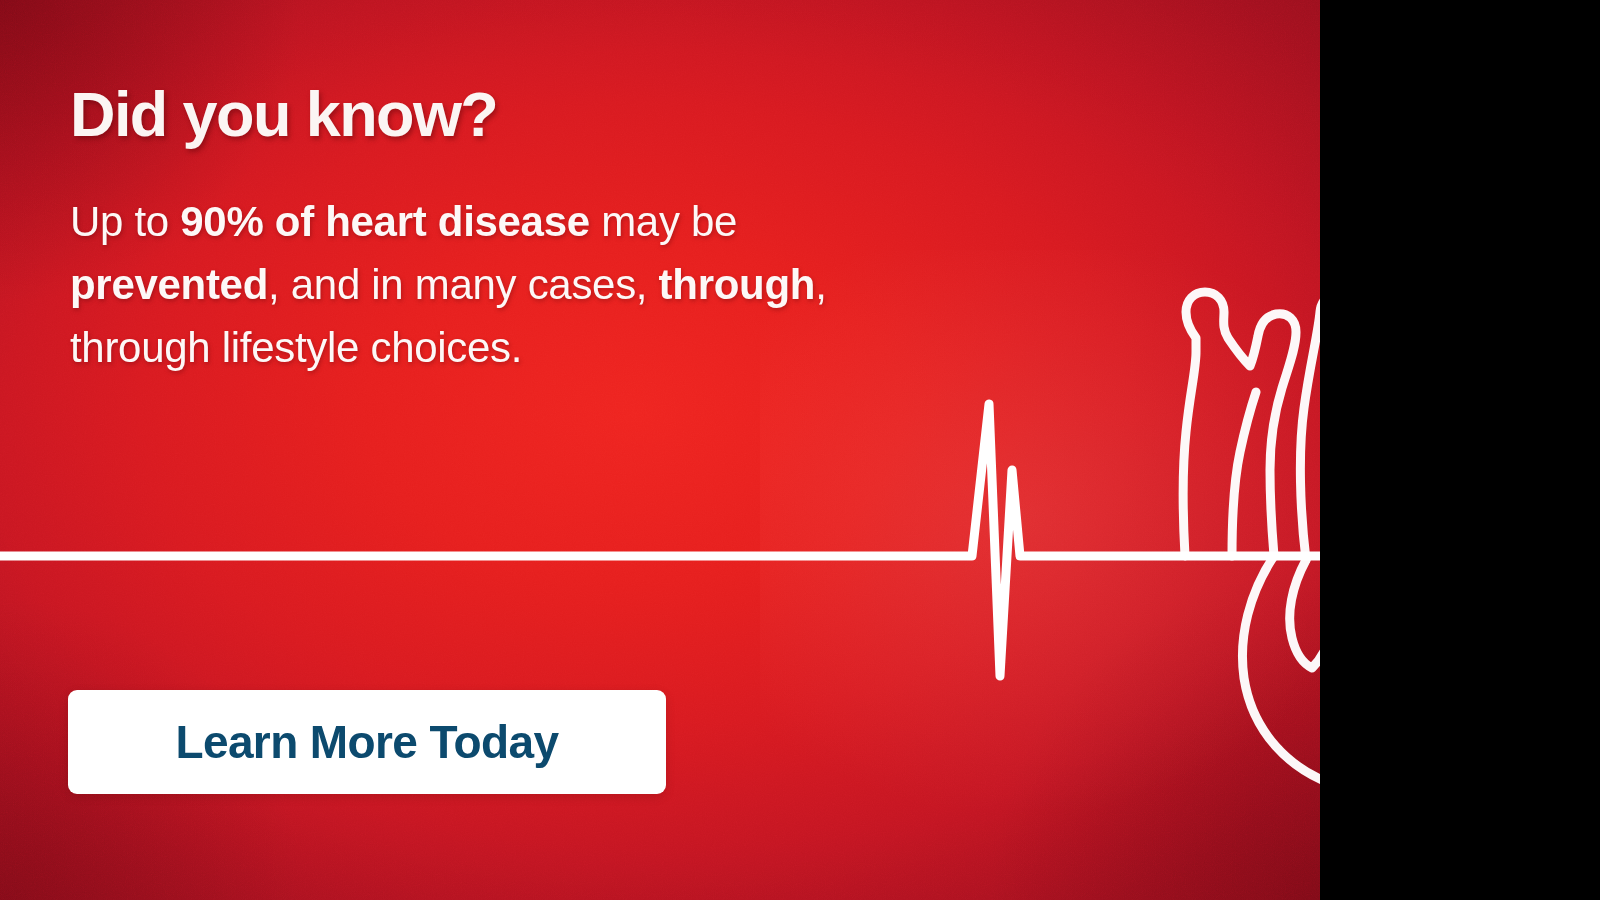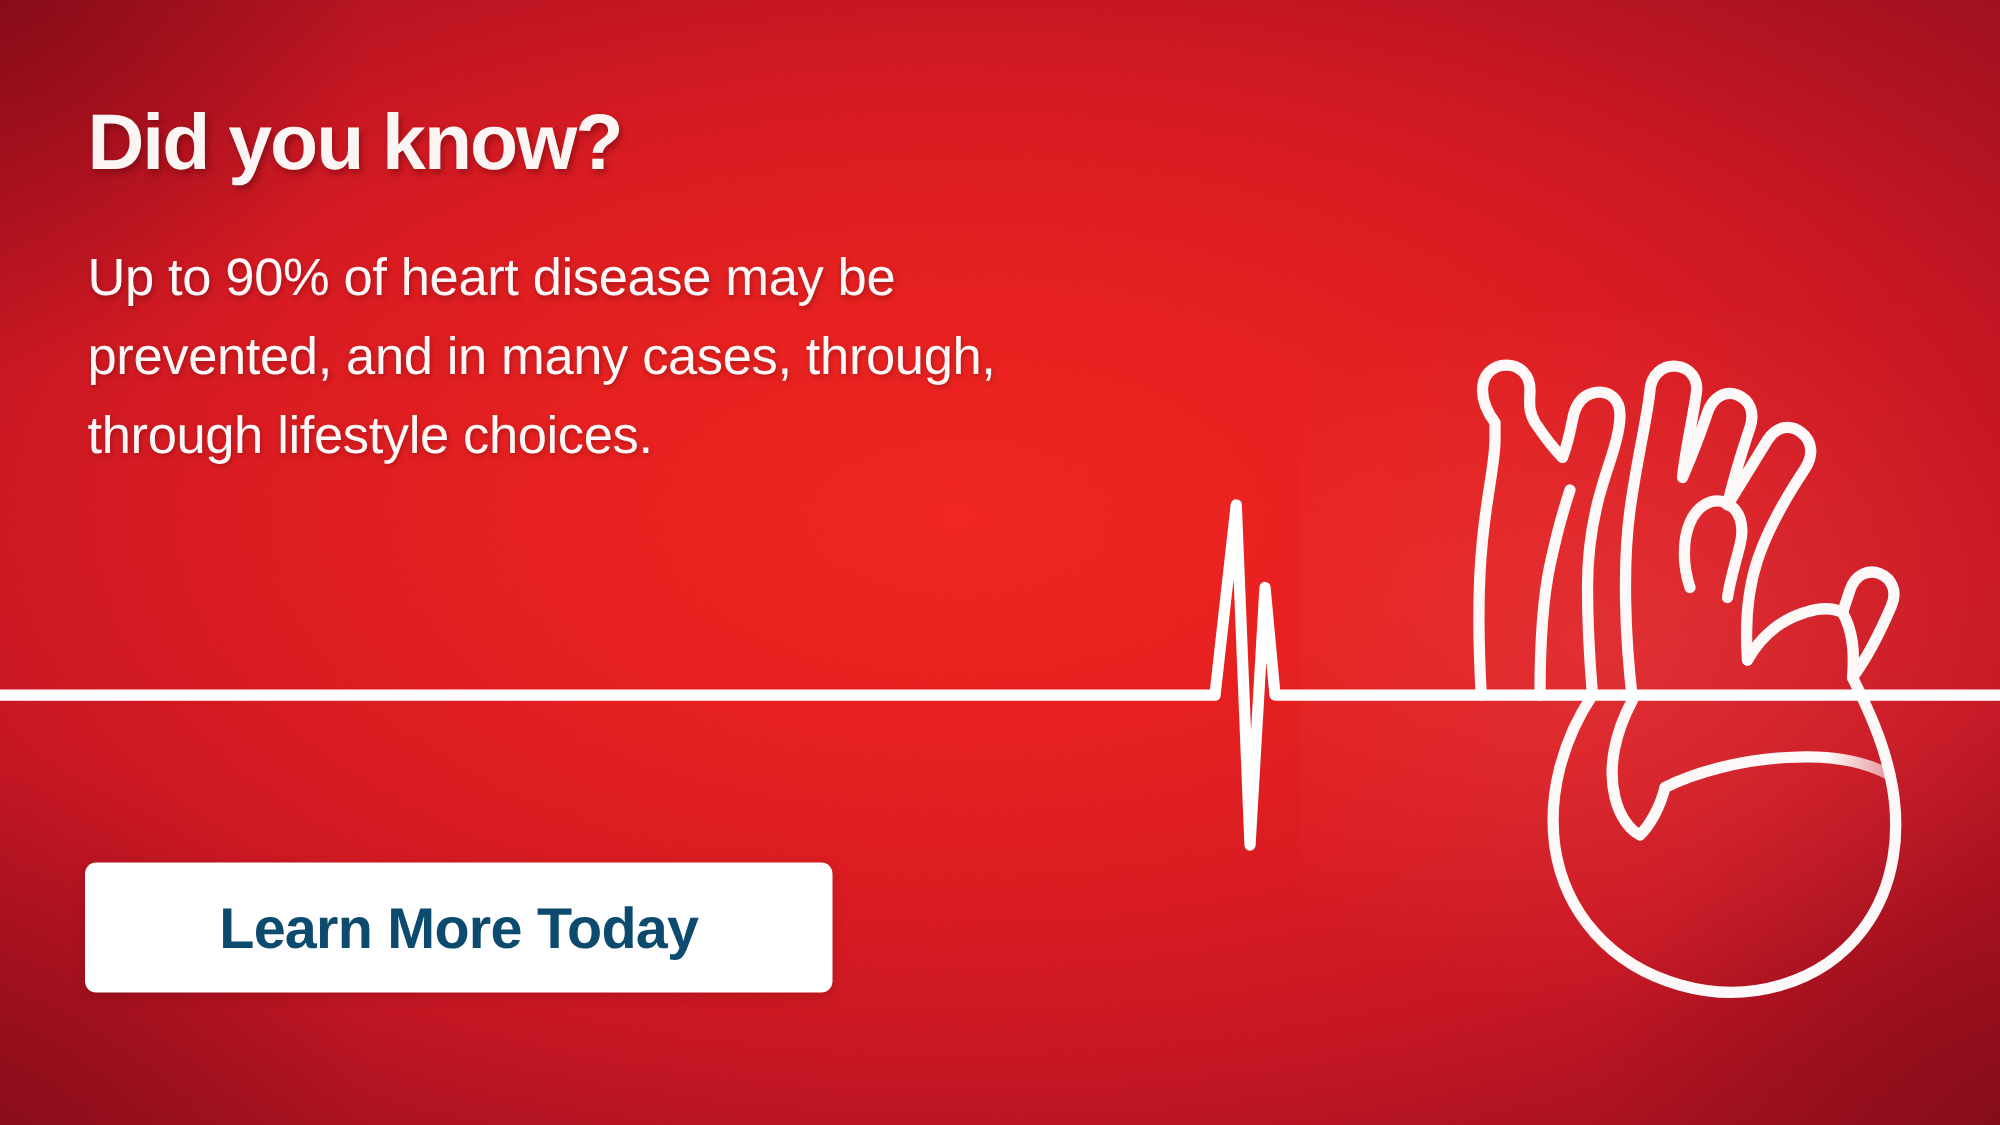--- a/index.html
+++ b/index.html
@@ -2,21 +2,21 @@
 <html><head>
 <meta charset="utf-8">
 <style>
   html, body {
     margin: 0;
     padding: 0;
     background: #000;
   }
   #stage {
     position: relative;
-    width: 1600px;
+    width: 1320px;
     height: 900px;
     overflow: hidden;
     font-family: "Liberation Sans", sans-serif;
     background: #c4141f;
   }
 
   
   .bg-base {
     position: absolute;
     inset: 0;
@@ -85,21 +85,21 @@
     left: 70px;
     top: 190px;
     width: 790px;
     font-size: 42px;
     line-height: 63px;
     font-weight: 400;
     color: #fdf8f7;
     text-shadow: 1px 2px 4px rgba(80,0,8,0.34);
     letter-spacing: -0.3px;
   }
-  .subcopy b { font-weight: 400; }
+  .subcopy b { font-weight: 700; }
 
   
   .logo {
     position: absolute;
     left: 884px;
     top: 62px;
     width: 620px;
     height: 152px;
   }
   .logo-mark {

